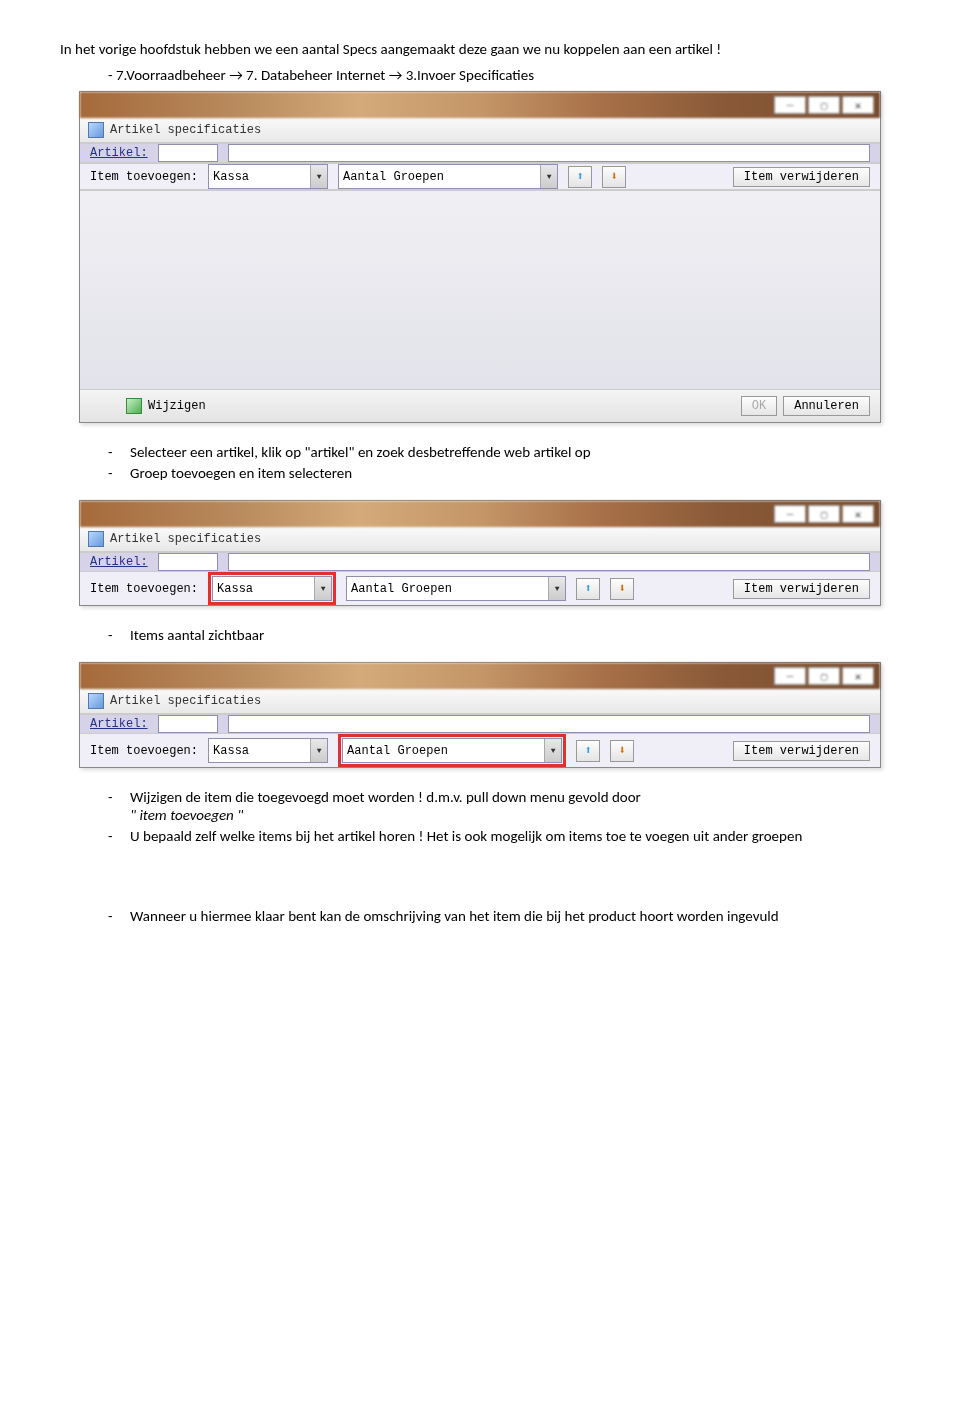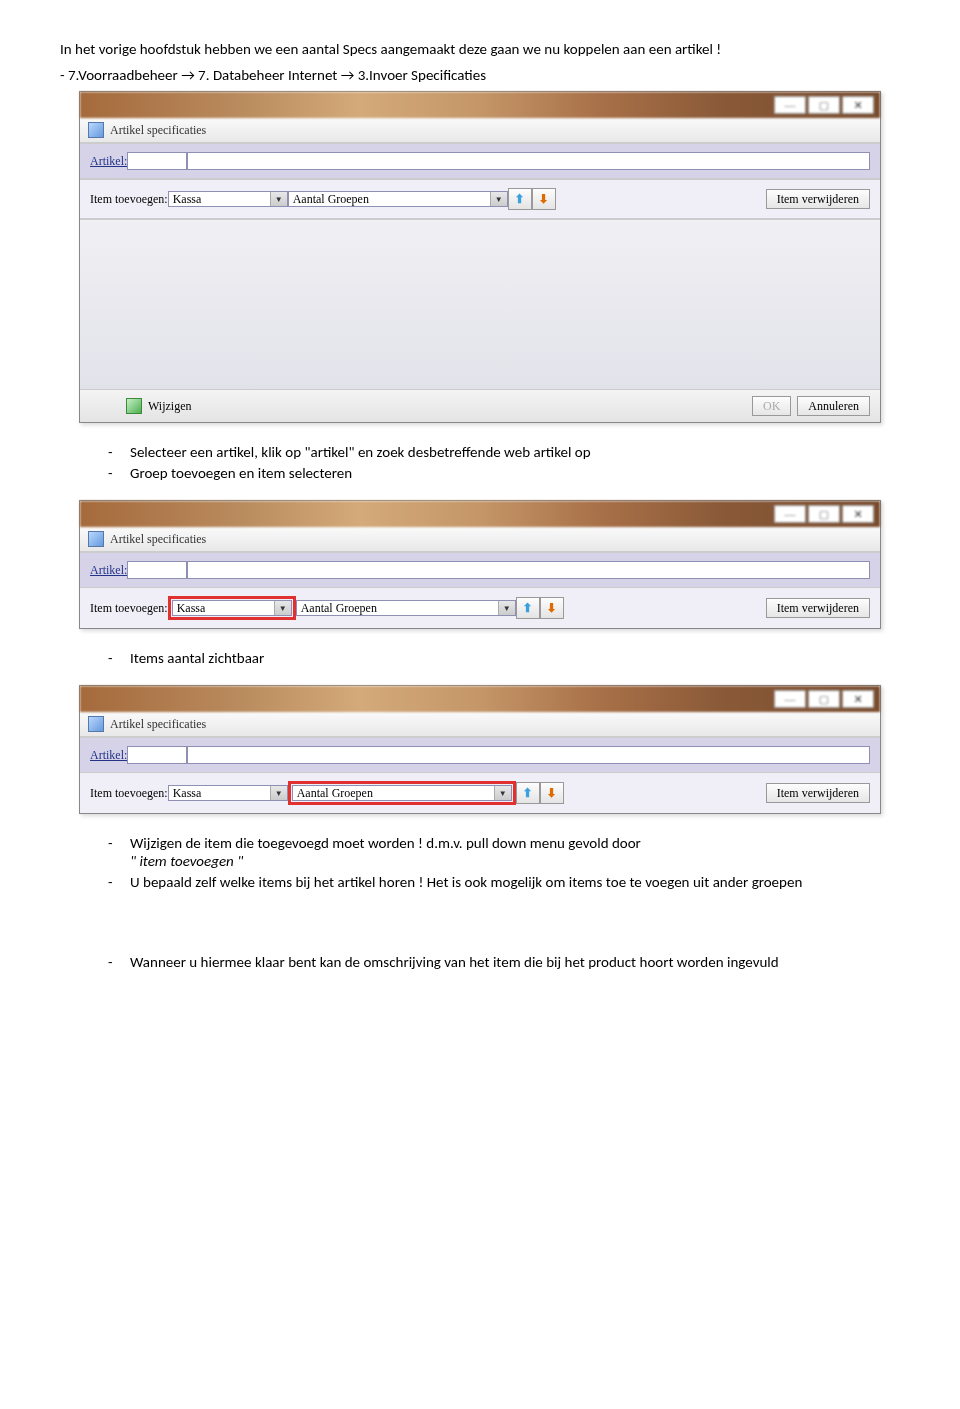--- a/index.html
+++ b/index.html
@@ -6,36 +6,36 @@
     font-family: Calibri, Arial, sans-serif;
     font-size: 15px;
     color: #000;
     margin: 0;
     padding: 40px 60px;
     background: #fff;
     width: 960px;
     box-sizing: border-box;
   }
   .para { line-height: 1.3; margin-bottom: 6px; }
-  .indent { }
+  .indent { margin-left: 48px; }
   .bullet-list { margin: 4px 0 18px 48px; }
   .bullet-item { display: flex; margin-bottom: 3px; }
   .bullet-item .dash { width: 22px; flex-shrink: 0; }
   .bullet-item .content { flex: 1; }
   .italic { font-style: italic; }
 
   
   .window {
     border: 1px solid #888;
     background: #f4f4f4;
     margin: 0 auto 20px auto;
     box-shadow: 2px 2px 4px rgba(0,0,0,0.15);
     width: 800px;
     font-size: 12px;
-    font-family: Liberation Serif, serif;
+    font-family: Liberation Mono, monospace;
   }
   .window.big { height: 330px; display: flex; flex-direction: column; }
   .window.small .toolbar-row { border-bottom: none; }
 
   .blur-bg {
     height: 26px;
     background: linear-gradient(90deg,#a56a3c 0%,#b98b5e 20%,#d4aa7a 35%,#c49668 50%,#a87048 65%,#8a5a38 80%,#7a4c2e 100%);
     filter: blur(1px);
     display: flex; justify-content: flex-end; align-items: center; padding-right: 6px; gap: 2px;
   }
@@ -54,37 +54,37 @@
     border-bottom: 1px solid #ccc;
   }
   .titlebar .ticon {
     width: 14px; height: 14px;
     background: linear-gradient(135deg,#b8d8ff,#6699dd);
     border: 1px solid #5577aa;
   }
   .titlebar .ttext { color: #333; }
 
   .toolbar-row {
-    display: flex; align-items: center; 
-    padding: 8px 10px;
+    display: flex; align-items: center; gap: 10px;
+    padding: 0 10px;
     background: #d6d3e8;
     border-top: 1px solid #ccc;
     border-bottom: 1px solid #ccc;
   }
   .toolbar-row.light { background: #f0eff7; }
   .lbl { color: #000000; }
   .lbl.link { color: #223388; text-decoration: underline; }
 
   .tinput {
     background: #fff; border: 1px solid #8f8fb3; height: 18px;
     box-sizing: border-box; padding: 1px 4px;
   }
   .dropdown {
     display: flex; align-items: center; background: #fff;
-    border: 1px solid #8f8fb3; height: 16px; box-sizing: border-box;
+    border: 1px solid #8f8fb3; height: 25px; box-sizing: border-box;
     padding-left: 4px;
   }
   .dropdown .val { flex: 1; font-size: 12px; }
   .dropdown .arr {
     width: 16px; height: 100%; background: linear-gradient(#e8e8e8,#ccc);
     border-left: 1px solid #aaa; display: flex; align-items: center; justify-content: center;
     font-size: 8px; color: #333;
   }
 
   .arrow-btn {

